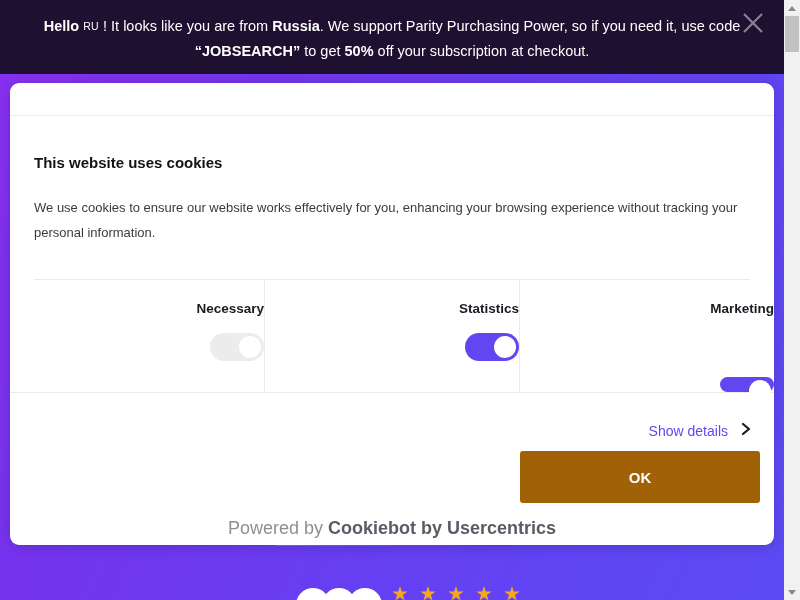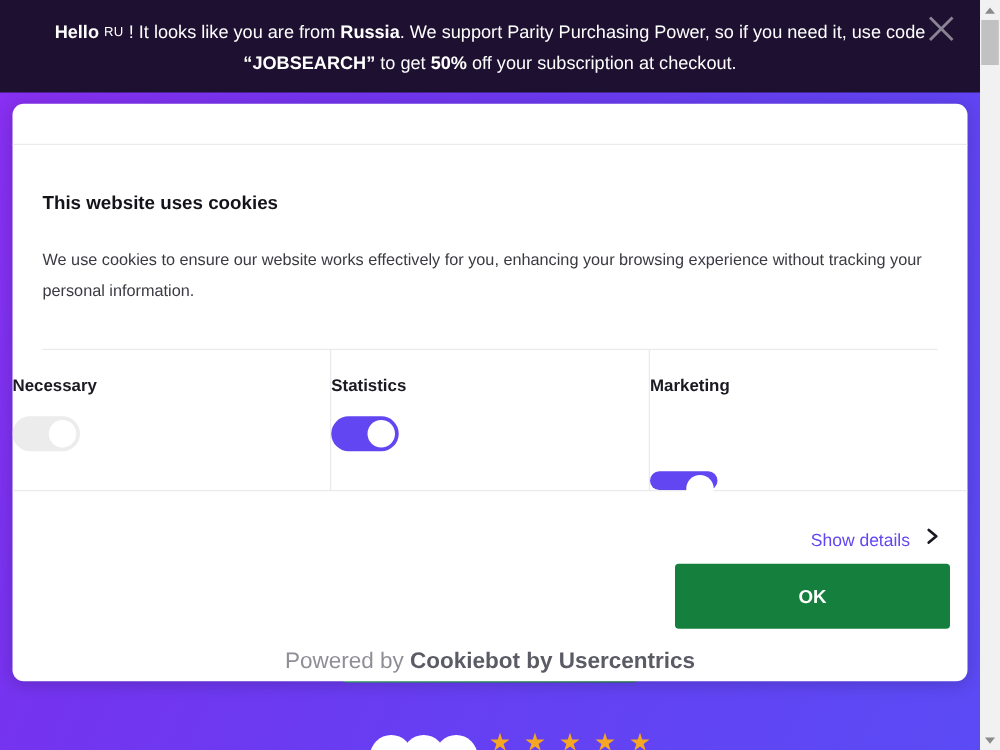--- a/index.html
+++ b/index.html
@@ -128,21 +128,21 @@
   }
 
   .cd-consent-row {
     display: flex;
     height: 112px;
   }
   .consent-cell {
     flex: 1 1 0;
     display: flex;
     flex-direction: column;
-    align-items: flex-start;
+    align-items: flex-end;
     justify-content: flex-start;
     padding-top: 21px;
     border-right: 1px solid #eaeaea;
   }
   .consent-cell:last-child { border-right: none; gap: 44px; }
 
   .consent-label {
     font-size: 13.5px;
     font-weight: bold;
     color: #1a1a22;
@@ -185,22 +185,22 @@
     font-weight: normal;
     color: #6246f2;
   }
   .chev {
     display: block;
   }
 
   .ok-button {
     position: absolute;
     right: 14px; top: 58px;
-    width: 220px; height: 52px;
-    background: #15803d;
+    width: 240px; height: 52px;
+    background: #a16207;
     border: none;
     border-radius: 3px;
     color: #ffffff;
     font-size: 15px;
     font-weight: bold;
     font-family: "Liberation Sans", sans-serif;
     cursor: pointer;
   }
 
   .cd-footer {

